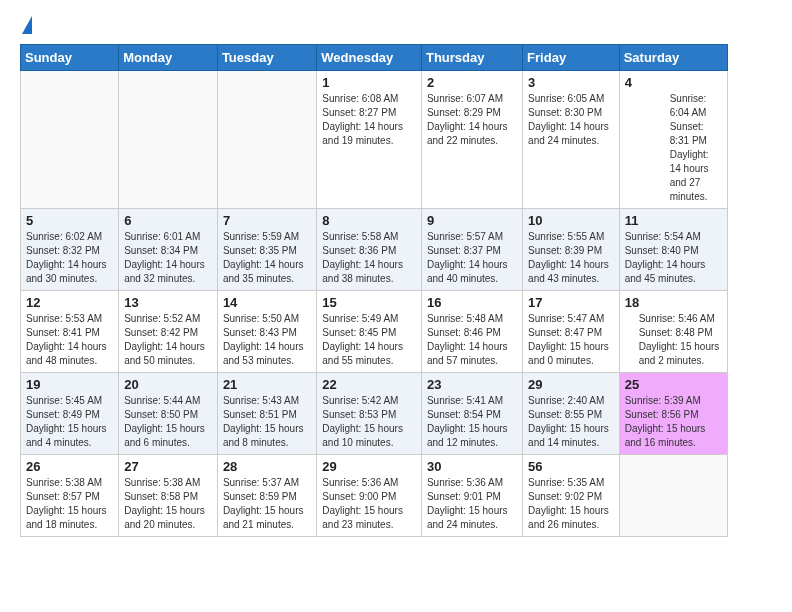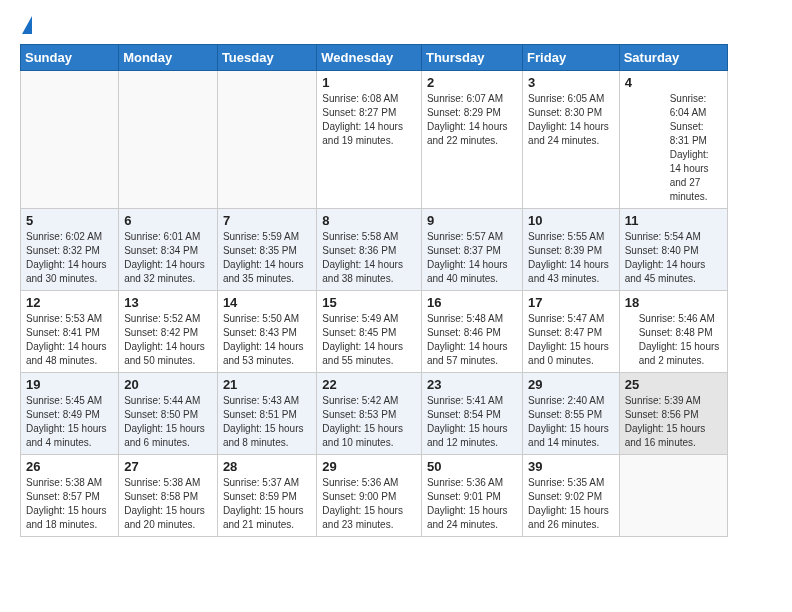--- a/index.html
+++ b/index.html
@@ -305,21 +305,21 @@
 Daylight: 15 hours
 and 12 minutes.</div>
           </td>
           <td style="background: rgb(238, 242, 249);">
             <span class="day-number">29</span>
             <div class="day-info" style="white-space: pre-line;">Sunrise: 2:40 AM
 Sunset: 8:55 PM
 Daylight: 15 hours
 and 14 minutes.</div>
           </td>
-          <td style="background: #e5e5e5;">
+          <td style="background: #f0abfc;">
             <span class="day-number">25</span>
             <div class="day-info" style="white-space: pre-line;">Sunrise: 5:39 AM
 Sunset: 8:56 PM
 Daylight: 15 hours
 and 16 minutes.</div>
           </td>
         </tr>
         <tr>
           <td style="background: rgb(255, 255, 255);">
             <span class="day-number">26</span>
@@ -343,28 +343,28 @@
 and 21 minutes.</div>
           </td>
           <td style="background: rgb(255, 255, 255);">
             <span class="day-number">29</span>
             <div class="day-info" style="white-space: pre-line;">Sunrise: 5:36 AM
 Sunset: 9:00 PM
 Daylight: 15 hours
 and 23 minutes.</div>
           </td>
           <td style="background: rgb(255, 255, 255);">
-            <span class="day-number">50</span>
+            <span class="day-number">30</span>
             <div class="day-info" style="white-space: pre-line;">Sunrise: 5:36 AM
 Sunset: 9:01 PM
 Daylight: 15 hours
 and 24 minutes.</div>
           </td>
           <td style="background: rgb(255, 255, 255);">
-            <span class="day-number">39</span>
+            <span class="day-number">56</span>
             <div class="day-info" style="white-space: pre-line;">Sunrise: 5:35 AM
 Sunset: 9:02 PM
 Daylight: 15 hours
 and 26 minutes.</div>
           </td>
           <td class="empty-cell" style="background: rgb(250, 250, 250);"></td>
         </tr>
       </tbody>
   </table>
 </div>

